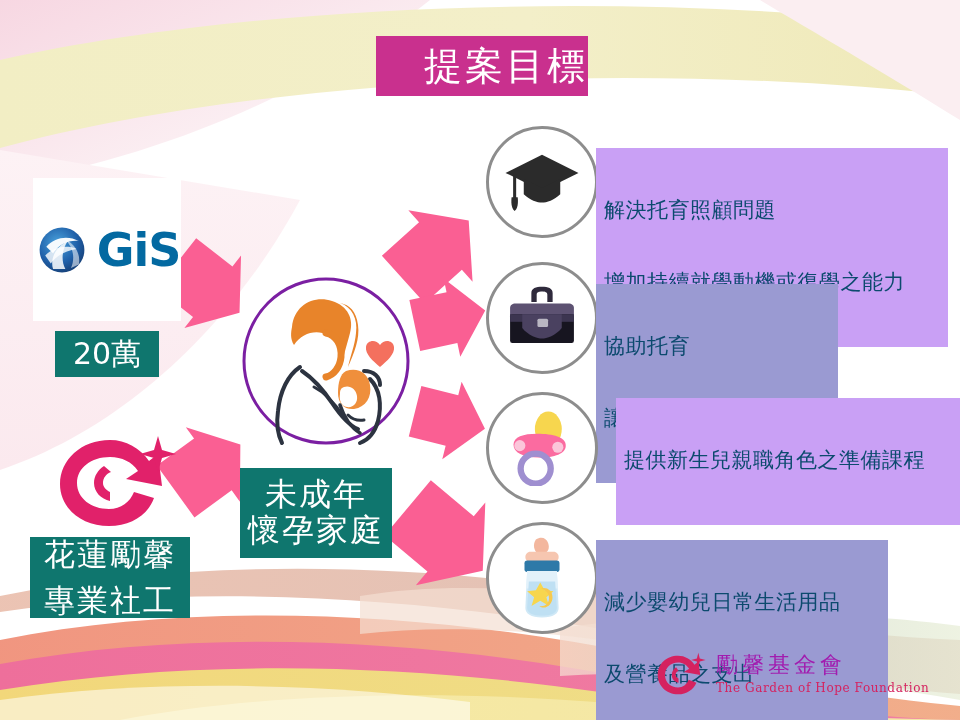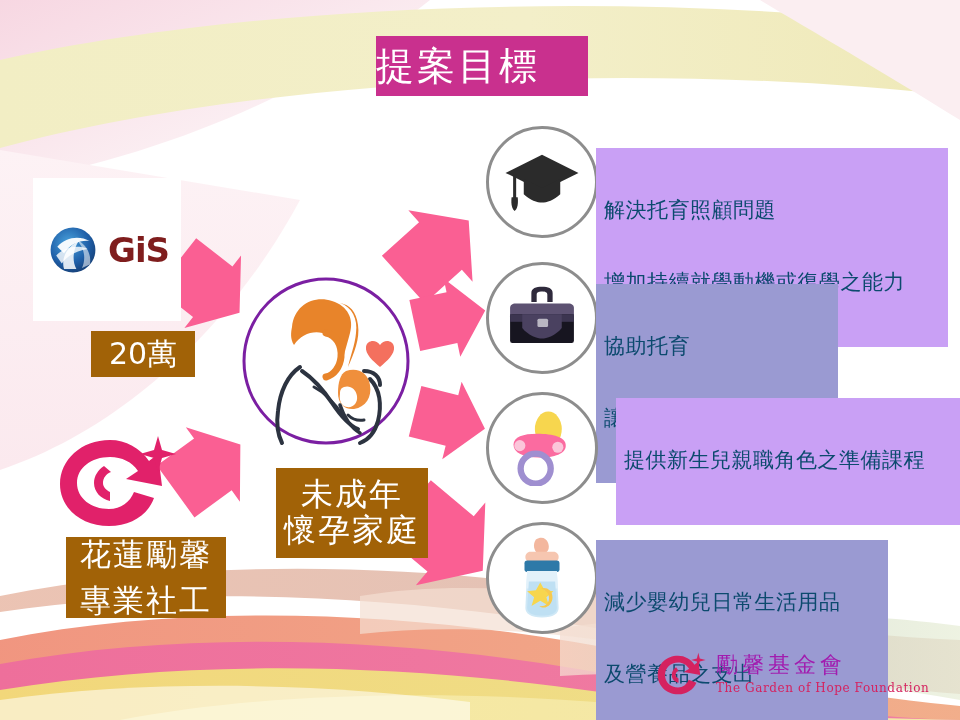--- a/index.html
+++ b/index.html
@@ -10,45 +10,45 @@
   }
   .stage{position:absolute;left:0;top:0;width:960px;height:720px;overflow:hidden;}
 
   
   .bg{position:absolute;left:0;top:0;width:960px;height:720px;z-index:0;}
 
   
   .title-box{
     position:absolute;left:376px;top:36px;width:212px;height:60px;
     background:#c9308e;
-    display:flex;align-items:center;justify-content:flex-start;
+    display:flex;align-items:center;justify-content:flex-end;
     z-index:6;
   }
   .title-box .t{
     color:#ffffff;font-size:38px;line-height:1;letter-spacing:3px;
     font-family:"DejaVu Sans","Liberation Sans",sans-serif;
     white-space:nowrap;
   }
 
   
   .gis-card{
     position:absolute;left:33px;top:178px;width:148px;height:143px;
     background:#ffffff;z-index:5;
     display:flex;align-items:center;justify-content:center;
   }
   .gis-inner{display:flex;align-items:center;gap:7px;}
   .gis-word{
-    font-size:34px;font-weight:bold;color:#7f1d1d;letter-spacing:-1px;
+    font-size:46px;font-weight:bold;color:#0369a1;letter-spacing:-1px;
     font-family:"DejaVu Sans","Liberation Sans",sans-serif;
   }
 
   .tag{
-    position:absolute;background:#a16207;color:#fff;z-index:6;
+    position:absolute;background:#0f766e;color:#fff;z-index:6;
     display:flex;flex-direction:column;align-items:center;justify-content:center;
-    text-align:center;line-height:1.12;margin-left:36px;
+    text-align:center;line-height:1.12;
   }
   .tag-20{left:55px;top:331px;width:104px;height:46px;font-size:30px;}
   .tag-sw{left:30px;top:537px;width:160px;height:81px;font-size:31px;letter-spacing:2px;gap:11px;}
   .tag-core{left:240px;top:468px;width:152px;height:90px;font-size:32px;letter-spacing:2px;}
 
   .hope-logo{position:absolute;left:30px;top:424px;width:160px;height:108px;z-index:5;}
 
   
   .center-circle{
     position:absolute;left:240px;top:275px;width:172px;height:172px;z-index:5;

